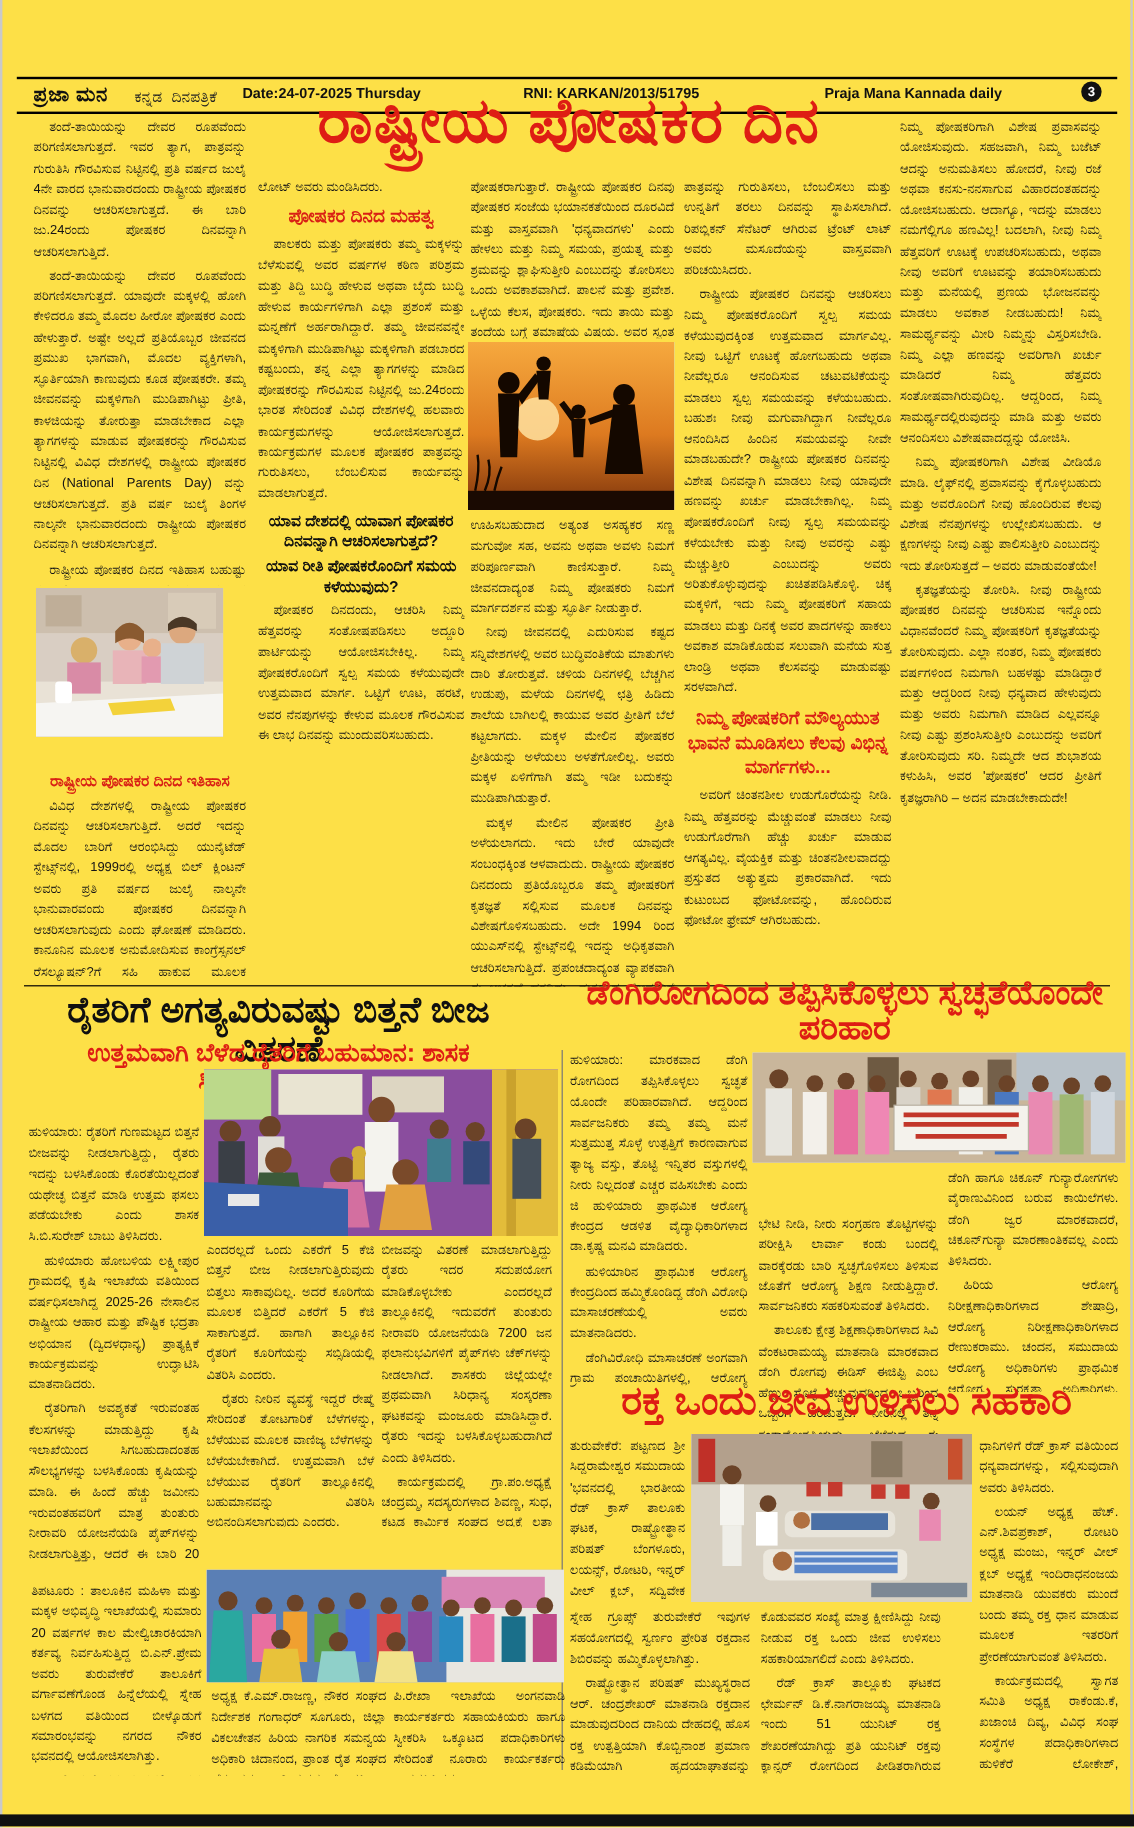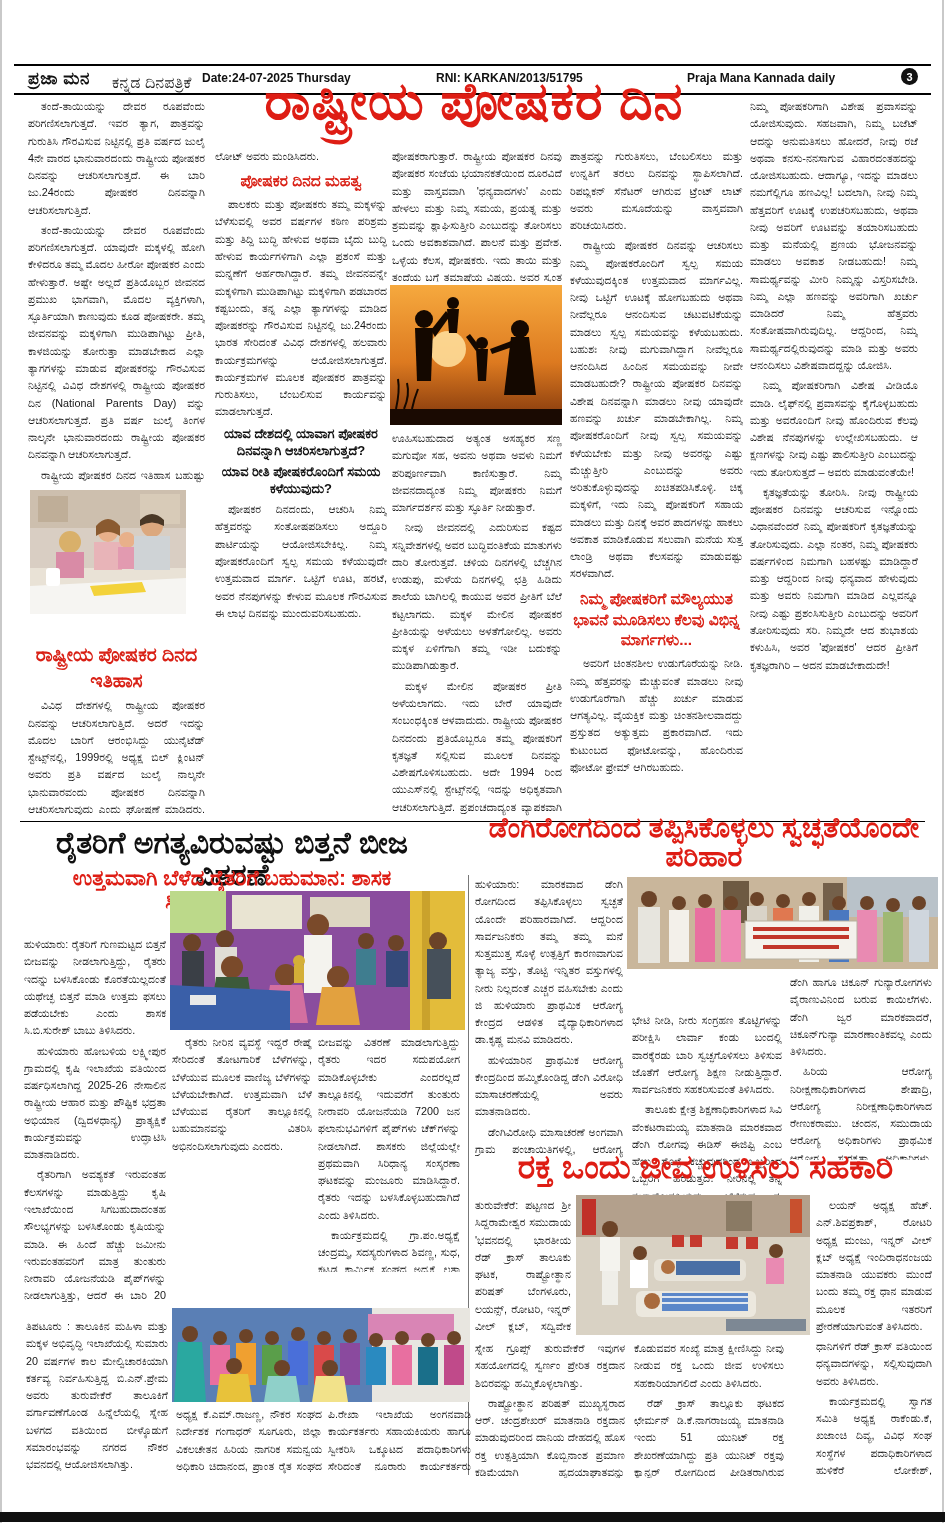--- a/index.html
+++ b/index.html
@@ -1,23 +1,23 @@
 <!DOCTYPE html>
 <html><head>
 <meta charset="utf-8">
 <style>
   html,body{margin:0;padding:0;background:#e8e8e8;}
-  .page{position:relative;width:945px;height:1523px;background:#ffffff;
+  .page{position:relative;width:945px;height:1523px;background:#fde047;
         font-family:"Liberation Sans",sans-serif;color:#141414;margin:0 auto;overflow:hidden;}
   .edge{position:absolute;background:#c9c9c9;}
   .rule{position:absolute;background:#000;}
   .abs{position:absolute;}
   
   .m-logo{font-weight:bold;font-size:17px;letter-spacing:.5px;color:#111;}
-  .m-sub{font-size:16px;color:#222;}
+  .m-sub{font-size:13px;color:#222;font-family:Liberation Mono, monospace;}
   .m-line{font-weight:bold;font-size:12px;color:#111;}
   .pageno{width:17px;height:17px;border-radius:50%;background:#111;color:#fff;
           font-size:11px;font-weight:bold;display:flex;align-items:center;justify-content:center;}
   
   .h-lead{color:#de1d14;font-weight:800;font-size:52px;line-height:1.05;text-align:center;letter-spacing:1px;}
   .h-black{color:#101010;font-weight:800;font-size:30px;line-height:1.05;text-align:center;}
   .h-red-lg{color:#de1d14;font-weight:800;font-size:28px;line-height:1.05;text-align:center;}
   .h-red-xl{color:#de1d14;font-weight:800;font-size:33px;line-height:1.05;text-align:center;}
   .h-red-sub{color:#de1d14;font-weight:800;font-size:21px;line-height:1.1;text-align:center;}
   
@@ -73,21 +73,21 @@
       <circle cx="122" cy="36" r="11" fill="#dca87e"></circle>
       <path d="M110,30 q12,-12 24,0 l0,6 q-12,-7 -24,0 z" fill="#4a3826"></path>
       <rect x="104" y="46" width="36" height="34" fill="#cfd3d6"></rect>
       <polygon points="0,124 156,124 156,88 0,96" fill="#f6f5f2"></polygon>
       <polygon points="60,96 112,92 116,102 64,106" fill="#f3d23a"></polygon>
       <rect x="16" y="78" width="14" height="18" rx="3" fill="#ffffff"></rect>
     </svg>
   </div>
 
   <div class="tcol" style="left:28px;top:618px;width:177px;height:204px;">
-      <div class="sub-red" style="font-size: 19px; margin-top: 24px;">ರಾಷ್ಟ್ರೀಯ ಪೋಷಕರ ದಿನದ ಇತಿಹಾಸ</div>
+      <div class="sub-red" style="font-size: 13px; margin-top: 24px;">ರಾಷ್ಟ್ರೀಯ ಪೋಷಕರ ದಿನದ ಇತಿಹಾಸ</div>
       <p>ವಿವಿಧ ದೇಶಗಳಲ್ಲಿ ರಾಷ್ಟ್ರೀಯ ಪೋಷಕರ ದಿನವನ್ನು ಆಚರಿಸಲಾಗುತ್ತಿದೆ. ಅದರೆ ಇದನ್ನು ಮೊದಲ ಬಾರಿಗೆ ಆರಂಭಿಸಿದ್ದು ಯುನೈಟೆಡ್ ಸ್ಟೇಟ್ಸ್‌ನಲ್ಲಿ, 1999ರಲ್ಲಿ ಅಧ್ಯಕ್ಷ ಬಿಲ್ ಕ್ಲಿಂಟನ್ ಅವರು ಪ್ರತಿ ವರ್ಷದ ಜುಲೈ ನಾಲ್ಕನೇ ಭಾನುವಾರವಂದು ಪೋಷಕರ ದಿನವನ್ನಾಗಿ ಆಚರಿಸಲಾಗುವುದು ಎಂದು ಘೋಷಣೆ ಮಾಡಿದರು. ಕಾನೂನಿನ ಮೂಲಕ ಅನುಮೋದಿಸುವ ಕಾಂಗ್ರೆಸ್ಸನಲ್ ರೆಸಲ್ಯೂಷನ್?ಗೆ ಸಹಿ ಹಾಕುವ ಮೂಲಕ ರಜಾದಿನವನ್ನು ಗೊತ್ತುಪಡಿಸಿದರು. ಈ ಮಸೂದೆಯನ್ನು ರಿಪಬ್ಲಿಕನ್ ಸೆನೆಟರ್ ಟ್ರೆಂಟ್</p>
     </div>
 
   <div class="tcol" style="left:215px;top:148px;width:172px;height:674px;">
       <p style="text-indent: 0px;">ಲೋಟ್ ಅವರು ಮಂಡಿಸಿದರು.</p>
       <div class="sub-red">ಪೋಷಕರ ದಿನದ ಮಹತ್ವ</div>
       <p>ಪಾಲಕರು ಮತ್ತು ಪೋಷಕರು ತಮ್ಮ ಮಕ್ಕಳನ್ನು ಬೆಳೆಸುವಲ್ಲಿ ಅವರ ವರ್ಷಗಳ ಕಠಿಣ ಪರಿಶ್ರಮ ಮತ್ತು ತಿದ್ದಿ ಬುದ್ಧಿ ಹೇಳುವ ಅಥವಾ ಬೈದು ಬುದ್ಧಿ ಹೇಳುವ ಕಾರ್ಯಗಳಿಗಾಗಿ ಎಲ್ಲಾ ಪ್ರಶಂಸೆ ಮತ್ತು ಮನ್ನಣೆಗೆ ಅರ್ಹರಾಗಿದ್ದಾರೆ. ತಮ್ಮ ಜೀವನವನ್ನೇ ಮಕ್ಕಳಿಗಾಗಿ ಮುಡಿಪಾಗಿಟ್ಟು ಮಕ್ಕಳಿಗಾಗಿ ಪಡಬಾರದ ಕಷ್ಟಬಂದು, ತನ್ನ ಎಲ್ಲಾ ತ್ಯಾಗಗಳನ್ನು ಮಾಡಿದ ಪೋಷಕರನ್ನು ಗೌರವಿಸುವ ನಿಟ್ಟಿನಲ್ಲಿ ಜು.24ರಂದು ಭಾರತ ಸೇರಿದಂತೆ ವಿವಿಧ ದೇಶಗಳಲ್ಲಿ ಹಲವಾರು ಕಾರ್ಯಕ್ರಮಗಳನ್ನು ಆಯೋಜಿಸಲಾಗುತ್ತದೆ. ಕಾರ್ಯಕ್ರಮಗಳ ಮೂಲಕ ಪೋಷಕರ ಪಾತ್ರವನ್ನು ಗುರುತಿಸಲು, ಬೆಂಬಲಿಸುವ ಕಾರ್ಯವನ್ನು ಮಾಡಲಾಗುತ್ತದೆ.</p>
       <div class="sub-bold">ಯಾವ ದೇಶದಲ್ಲಿ ಯಾವಾಗ ಪೋಷಕರ ದಿನವನ್ನಾಗಿ ಆಚರಿಸಲಾಗುತ್ತದೆ?</div>
       <div class="sub-bold">ಯಾವ ರೀತಿ ಪೋಷಕರೊಂದಿಗೆ ಸಮಯ ಕಳೆಯುವುದು?</div>
       <p>ಪೋಷಕರ ದಿನದಂದು, ಆಚರಿಸಿ ನಿಮ್ಮ ಹೆತ್ತವರನ್ನು ಸಂತೋಷಪಡಿಸಲು ಅದ್ದೂರಿ ಪಾರ್ಟಿಯನ್ನು ಆಯೋಜಿಸಬೇಕಿಲ್ಲ. ನಿಮ್ಮ ಪೋಷಕರೊಂದಿಗೆ ಸ್ವಲ್ಪ ಸಮಯ ಕಳೆಯುವುದೇ ಉತ್ತಮವಾದ ಮಾರ್ಗ. ಒಟ್ಟಿಗೆ ಊಟ, ಹರಟೆ, ಅವರ ನೆನಪುಗಳನ್ನು ಕೇಳುವ ಮೂಲಕ ಗೌರವಿಸುವ ಈ ಲಾಭ ದಿನವನ್ನು ಮುಂದುವರಿಸಬಹುದು.</p>
@@ -185,20 +185,21 @@
           <polygon points="152,96 184,96 190,134 146,134" fill="#e2a13f"></polygon>
         <rect x="124" y="74" width="10" height="18" fill="#d4af37"></rect>
           <circle cx="129" cy="70" r="6" fill="#d4af37"></circle>
       </g>
       <polygon points="0,139 120,139 120,100 0,94" fill="#3a5fa8"></polygon>
       <rect x="20" y="104" width="26" height="10" fill="#e8e8e8"></rect>
     </svg>
   </div>
 
   <div class="tcol" style="left:172px;top:1034px;width:140px;height:238px;">
+      <p style="text-indent: 0px;">ಎಂದರಲ್ಲದೆ ಒಂದು ಎಕರೆಗೆ 5 ಕೆಜಿ ಬಿತ್ತನೆ ಬೀಜ ನೀಡಲಾಗುತ್ತಿರುವುದು ಬಿತ್ತಲು ಸಾಕಾವುದಿಲ್ಲ. ಅದರೆ ಕೂರಿಗೆಯ ಮೂಲಕ ಬಿತ್ತಿದರೆ ಎಕರೆಗೆ 5 ಕೆಜಿ ಸಾಕಾಗುತ್ತದೆ. ಹಾಗಾಗಿ ತಾಲ್ಲೂಕಿನ ರೈತರಿಗೆ ಕೂರಿಗೆಯನ್ನು ಸಬ್ಸಿಡಿಯಲ್ಲಿ ವಿತರಿಸಿ ಎಂದರು.</p>
       <p>ರೈತರು ನೀರಿನ ವ್ಯವಸ್ಥೆ ಇದ್ದರೆ ರೇಷ್ಮೆ ಸೇರಿದಂತೆ ತೋಟಗಾರಿಕೆ ಬೆಳೆಗಳನ್ನು, ಬೆಳೆಯುವ ಮೂಲಕ ವಾಣಿಜ್ಯ ಬೆಳೆಗಳನ್ನು ಬೆಳೆಯಬೇಕಾಗಿದೆ. ಉತ್ತಮವಾಗಿ ಬೆಳೆ ಬೆಳೆಯುವ ರೈತರಿಗೆ ತಾಲ್ಲೂಕಿನಲ್ಲಿ ಬಹುಮಾನವನ್ನು ವಿತರಿಸಿ ಅಭಿನಂದಿಸಲಾಗುವುದು ಎಂದರು.</p>
     </div>
   <div class="tcol" style="left:318px;top:1034px;width:142px;height:238px;">
       <p style="text-indent: 0px;">ಬೀಜವನ್ನು ವಿತರಣೆ ಮಾಡಲಾಗುತ್ತಿದ್ದು ರೈತರು ಇದರ ಸದುಪಯೋಗ ಮಾಡಿಕೊಳ್ಳಬೇಕು ಎಂದರಲ್ಲದೆ ತಾಲ್ಲೂಕಿನಲ್ಲಿ ಇದುವರೆಗೆ ತುಂತುರು ನೀರಾವರಿ ಯೋಜನೆಯಡಿ 7200 ಜನ ಫಲಾನುಭವಿಗಳಿಗೆ ಪೈಪ್‌ಗಳು ಚೆಕ್‌ಗಳನ್ನು ನೀಡಲಾಗಿದೆ. ಶಾಸಕರು ಜಿಲ್ಲೆಯಲ್ಲೇ ಪ್ರಥಮವಾಗಿ ಸಿರಿಧಾನ್ಯ ಸಂಸ್ಕರಣಾ ಘಟಕವನ್ನು ಮಂಜೂರು ಮಾಡಿಸಿದ್ದಾರೆ. ರೈತರು ಇದನ್ನು ಬಳಸಿಕೊಳ್ಳಬಹುದಾಗಿದೆ ಎಂದು ತಿಳಿಸಿದರು.</p>
       <p>ಕಾರ್ಯಕ್ರಮದಲ್ಲಿ ಗ್ರಾ.ಪಂ.ಅಧ್ಯಕ್ಷೆ ಚಂದ್ರಮ್ಮ, ಸದಸ್ಯರುಗಳಾದ ಶಿವಣ್ಣ, ಸುಧ, ಕಟ್ಟಡ ಕಾರ್ಮಿಕ ಸಂಘದ ಅಧ್ಯಕ್ಷೆ ಲತಾ ಸೇರಿದಂತೆ ಗ್ರಾಮದ ಮುಖಂಡರುಗಳಾದ ರಾಜೇಗೌಡ್ರು, ಶಂಕರಣ್ಣ, ಪರಮೇಶ ಮತ್ತಿತರರು ಇದ್ದರು.</p>
     </div>
 
   <div class="rule" style="left:468px;top:875px;width:1px;height:600px;background:#777;"></div>
 
   <div class="abs h-red-lg" style="left:474px;top:813px;width:460px;">ಡೆಂಗಿರೋಗದಿಂದ ತಪ್ಪಿಸಿಕೊಳ್ಳಲು ಸ್ವಚ್ಛತೆಯೊಂದೇ ಪರಿಹಾರ</div>
@@ -286,22 +287,22 @@
         <rect x="86" y="98" width="86" height="18" fill="#5a86c9"></rect>
         <path d="M86,102 h86 M86,108 h86" stroke="#dfe6ef" stroke-width="2"></path>
         <rect x="150" y="124" width="80" height="12" fill="#7d8894"></rect>
       </g>
       <circle cx="200" cy="56" r="7" fill="#6b4328"></circle>
         <rect x="190" y="63" width="18" height="26" fill="#e98ab2"></rect>
     </svg>
   </div>
 
   <div class="tcol" style="left:816px;top:1197px;width:116px;height:278px;">
+      <p style="text-indent: 0px;">ಧಾನಿಗಳಿಗೆ ರೆಡ್ ಕ್ರಾಸ್ ವತಿಯಿಂದ ಧನ್ಯವಾದಗಳನ್ನು, ಸಲ್ಲಿಸುವುದಾಗಿ ಅವರು ತಿಳಿಸಿದರು.</p>
       <p>ಲಯನ್ ಅಧ್ಯಕ್ಷ ಹೆಚ್. ಎನ್.ಶಿವಪ್ರಕಾಶ್, ರೋಟರಿ ಅಧ್ಯಕ್ಷ ಮಂಜು, ಇನ್ನರ್ ವೀಲ್ ಕ್ಲಬ್ ಅಧ್ಯಕ್ಷೆ ಇಂದಿರಾಧನಂಜಯ ಮಾತನಾಡಿ ಯುವಕರು ಮುಂದೆ ಬಂದು ತಮ್ಮ ರಕ್ತ ಧಾನ ಮಾಡುವ ಮೂಲಕ ಇತರರಿಗೆ ಪ್ರೇರಣೆಯಾಗುವಂತೆ ತಿಳಿಸಿದರು.</p>
-      <p style="text-indent: 0px;">ಧಾನಿಗಳಿಗೆ ರೆಡ್ ಕ್ರಾಸ್ ವತಿಯಿಂದ ಧನ್ಯವಾದಗಳನ್ನು, ಸಲ್ಲಿಸುವುದಾಗಿ ಅವರು ತಿಳಿಸಿದರು.</p>
       <p>ಕಾರ್ಯಕ್ರಮದಲ್ಲಿ ಸ್ವಾಗತ ಸಮಿತಿ ಅಧ್ಯಕ್ಷ ರಾಕೆಂಡು.ಕೆ, ಖಜಾಂಚಿ ದಿವ್ಯ, ವಿವಿಧ ಸಂಘ ಸಂಸ್ಥೆಗಳ ಪದಾಧಿಕಾರಿಗಳಾದ ಹುಳಿಕೆರೆ ಲೋಕೇಶ್, ಪ್ರಸನ್ನಕುಮಾರ್, ಶಿವರಾಜು, ದಯಾನಂದ್, ಆಶ್ವಿನ್, ಸಂತೋಷ್, ಗೀತಾಸುರೇಶ್, ಆನಂದ್‌ಮದನ್. ಆಶಾರಾಜಶೇಖರ್, ಶಿವಗಂಗಪ್ರಭು, ಮಮತಆಶೋಕ್ ಸೇರಿದಂತೆ ಇತರರು ಇದ್ದರು.</p>
     </div>
 
   <div class="tcol" style="left:475px;top:1340px;width:150px;height:138px;">
       <p style="text-indent: 0px;">ಸ್ನೇಹ ಗ್ರೂಪ್ಸ್ ತುರುವೇಕೆರೆ ಇವುಗಳ ಸಹಯೋಗದಲ್ಲಿ ಸ್ವರ್ಣಂ ಪ್ರೇರಿತ ರಕ್ತದಾನ ಶಿಬಿರವನ್ನು ಹಮ್ಮಿಕೊಳ್ಳಲಾಗಿತ್ತು.</p>
       <p>ರಾಷ್ಟ್ರೋತ್ಥಾನ ಪರಿಷತ್ ಮುಖ್ಯಸ್ಥರಾದ ಆರ್. ಚಂದ್ರಶೇಖರ್ ಮಾತನಾಡಿ ರಕ್ತದಾನ ಮಾಡುವುದರಿಂದ ದಾನಿಯ ದೇಹದಲ್ಲಿ ಹೊಸ ರಕ್ತ ಉತ್ಪತ್ತಿಯಾಗಿ ಕೊಬ್ಬಿನಾಂಶ ಪ್ರಮಾಣ ಕಡಿಮೆಯಾಗಿ ಹೃದಯಾಘಾತವನ್ನು ತಡೆಯಬಹುದಾಗಿದೆ. ಇತ್ತೀಚಿನ ದಿನಗಳಲ್ಲಿ ಅಪಘಾತಗಳ ಪ್ರಮಾಣ ಹೆಚ್ಚುತ್ತಿರುವುದರಿಂದ ರಕ್ತದ</p>
     </div>
   <div class="tcol" style="left:634px;top:1340px;width:150px;height:138px;">
       <p style="text-indent: 0px;">ಕೊಡುವವರ ಸಂಖ್ಯೆ ಮಾತ್ರ ಕ್ಷೀಣಿಸಿದ್ದು ನೀವು ನೀಡುವ ರಕ್ತ ಒಂದು ಜೀವ ಉಳಿಸಲು ಸಹಕಾರಿಯಾಗಲಿದೆ ಎಂದು ತಿಳಿಸಿದರು.</p>
       <p>ರೆಡ್ ಕ್ರಾಸ್ ತಾಲ್ಲೂಕು ಘಟಕದ ಛೇರ್ಮನ್ ಡಿ.ಕೆ.ನಾಗರಾಜಯ್ಯ ಮಾತನಾಡಿ ಇಂದು 51 ಯುನಿಟ್ ರಕ್ತ ಶೇಖರಣೆಯಾಗಿದ್ದು ಪ್ರತಿ ಯುನಿಟ್ ರಕ್ತವು ಕ್ಯಾನ್ಸರ್ ರೋಗದಿಂದ ಪೀಡಿತರಾಗಿರುವ ಮಕ್ಕಳಿಗೆ ರಾಷ್ಟ್ರೋತ್ಥಾನ ಪರಿಷತ್ ಬೆಂಗಳೂರು ಇವರು ಉಚಿತವಾಗಿ ನೀಡುತ್ತಿದ್ದು ಇದಕ್ಕೆ ಸಹಕರಿಸಿದ ಎಲ್ಲಾ ಸಂಘ ಸಂಸ್ಥೆಗಳ ಹಾಗೂ ರಕ್ತ ನೀಡಿದ</p>

